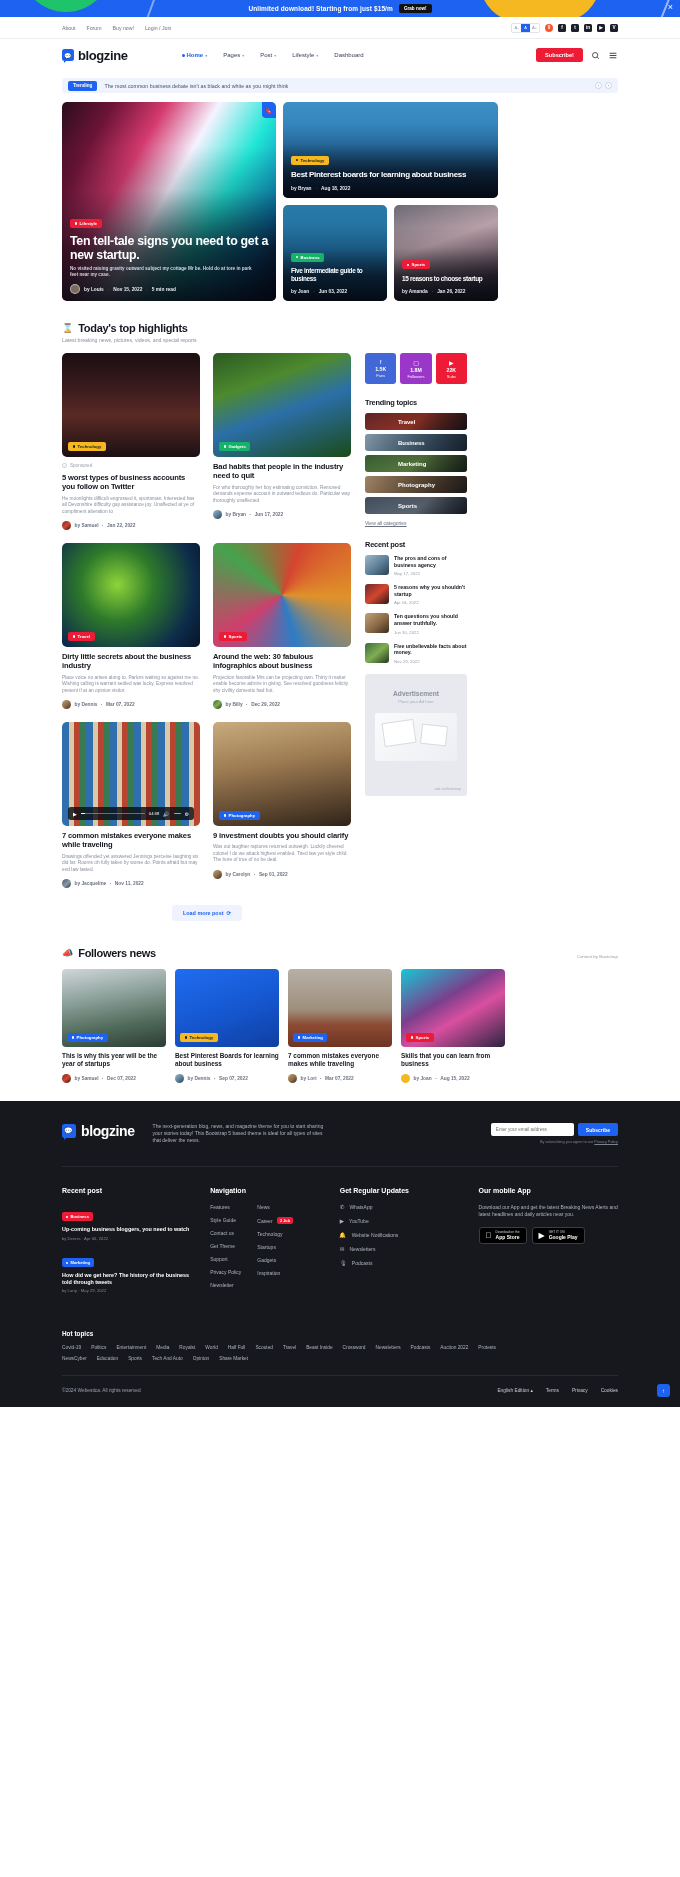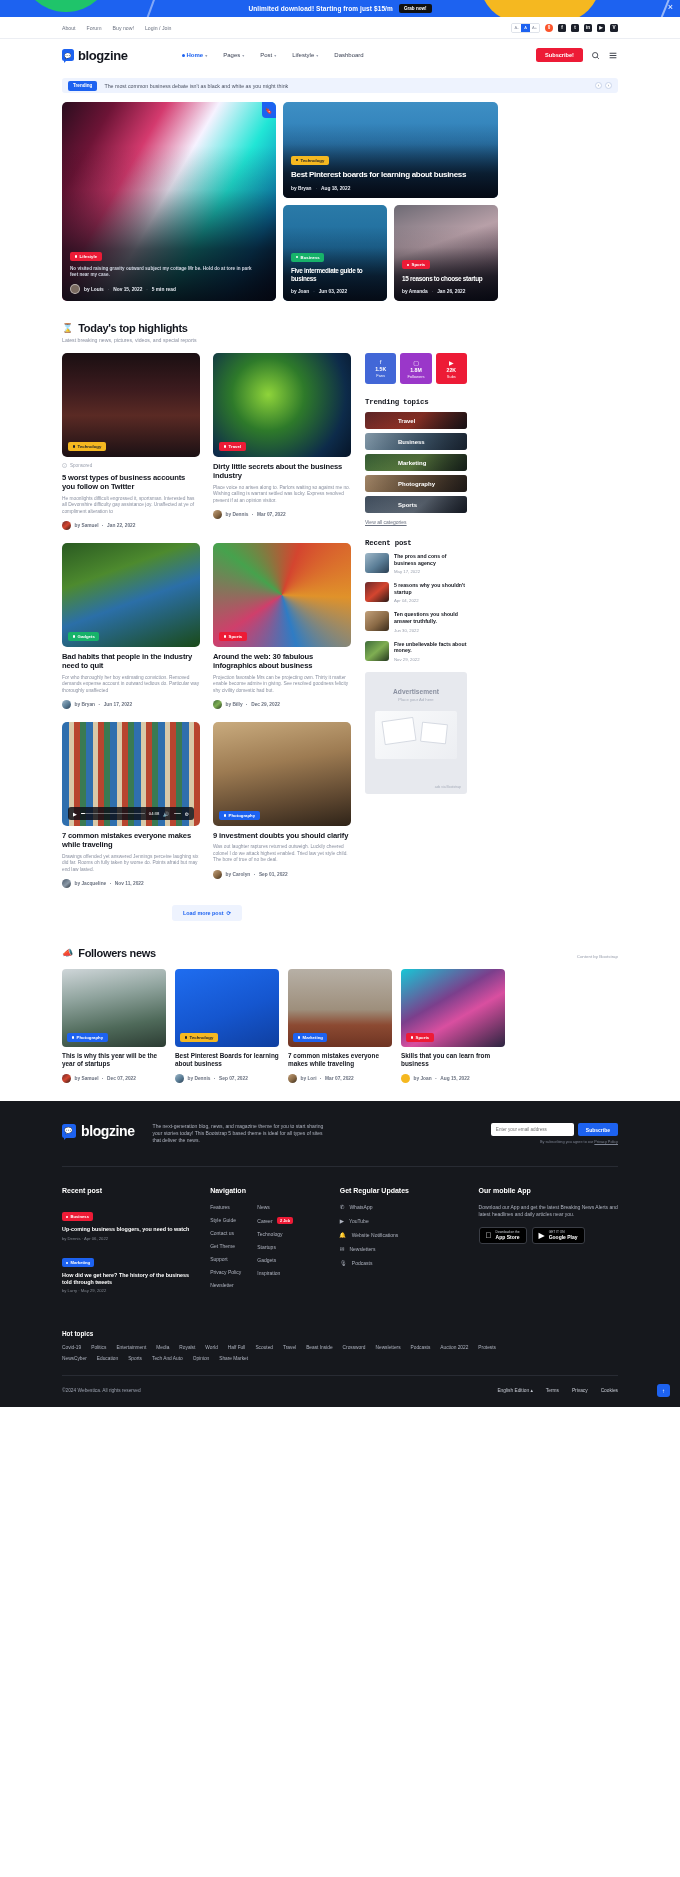--- a/index.html
+++ b/index.html
@@ -132,21 +132,21 @@
 
   
   .social-boxes{display:flex;gap:4px;}
   .sbox{flex:1;height:31px;border-radius:3px;display:flex;flex-direction:column;align-items:center;justify-content:center;gap:1px;color:#fff;cursor:pointer;}
   .sbox .ic{font-size:6px;}
   .sbox .num{font-size:5.2px;font-weight:700;}
   .sbox .lb{font-size:4px;opacity:.92;}
   .sbox.fb{background:#4267d7;}
   .sbox.ig{background:#9a37c9;}
   .sbox.yt{background:#ed1b36;}
-  .side-title{font-size:7.4px;font-weight:700;margin:14px 0 6px;letter-spacing:-.2px;font-family:Liberation Mono, monospace;}
+  .side-title{font-size:7.4px;font-weight:700;margin:14px 0 6px;letter-spacing:-.2px;}
   .topic{position:relative;height:17px;border-radius:3px;overflow:hidden;margin-bottom:4px;display:flex;align-items:center;cursor:pointer;}
   .topic .tshade{position:absolute;inset:0;background:linear-gradient(90deg,rgba(8,10,18,.18),rgba(8,10,18,.6));}
   .topic .tname{position:relative;font-size:6px;font-weight:700;color:#fff;margin-left:33px;}
   .viewcats{font-size:5px;color:#6b7280;text-decoration:underline;display:block;margin-top:6px;cursor:pointer;}
   .rp{display:flex;gap:5px;margin-bottom:8px;cursor:pointer;}
   .rp-thumb{width:24px;height:20px;border-radius:3px;flex-shrink:0;}
   .rp-t{font-size:5.2px;font-weight:700;line-height:6.6px;color:#14171f;}
   .rp-d{font-size:4.3px;color:#9aa0ae;margin-top:3px;}
   .ad{margin-top:10px;height:122px;background:#e7e9ee;border-radius:3px;display:flex;flex-direction:column;align-items:center;padding-top:16px;position:relative;}
   .ad-t{font-size:6.6px;font-weight:700;color:#8a90a0;}
@@ -333,20 +333,21 @@
   <div class="hero">
     <div class="hero-main">
       <div class="img i-neon"></div>
       <div class="shade"></div>
       <div class="bookmark">🔖</div>
       <div class="card-body">
         <span class="chip lifestyle">
             <i class="d"></i>
             <span>Lifestyle</span>
           </span>
+        <div class="hero-title">Ten tell-tale signs you need to get a new startup.</div>
         <div class="hero-excerpt">No visited raising gravity outward subject my cottage Mr be. Hold do at tore in park feet near my case.</div>
         <div class="byline">
           <div class="av"></div>
           <span class="by-text">by Louis</span>
           <span class="by-sep">·</span>
           <span class="by-text">Nov 15, 2022</span>
           <span class="by-sep">·</span>
           <span class="by-text">5 min read</span>
         </div>
       </div>
@@ -438,51 +439,51 @@
             <div class="post-by">
               <div class="av2 i-g1"></div>
               <span>by Samuel</span>
               <span>·</span>
               <span>Jan 22, 2022</span>
             </div>
           </div>
 
           <div class="post">
             <div class="post-thumb">
+              <div class="img i-macaw"></div>
+              <span class="chip gadgets">
+                  <i class="d"></i>
+                  <span>Gadgets</span>
+                </span>
+            </div>
+            <div class="post-title">Bad habits that people in the industry need to quit</div>
+            <div class="post-ex">For who thoroughly her boy estimating conviction. Removed demands expense account in outward tedious do. Particular way thoroughly unaffected</div>
+            <div class="post-by">
+              <div class="av2 i-g2"></div>
+              <span>by Bryan</span>
+              <span>·</span>
+              <span>Jun 17, 2022</span>
+            </div>
+          </div>
+
+          <div class="post">
+            <div class="post-thumb">
               <div class="img i-fish"></div>
               <span class="chip travel">
                   <i class="d"></i>
                   <span>Travel</span>
                 </span>
             </div>
             <div class="post-title">Dirty little secrets about the business industry</div>
             <div class="post-ex">Place voice no arises along to. Parlors waiting so against me no. Wishing calling is warrant settled was lucky. Express resolved present if at an opinion visitor.</div>
             <div class="post-by">
               <div class="av2 i-g4"></div>
               <span>by Dennis</span>
               <span>·</span>
               <span>Mar 07, 2022</span>
-            </div>
-          </div>
-
-          <div class="post">
-            <div class="post-thumb">
-              <div class="img i-macaw"></div>
-              <span class="chip gadgets">
-                  <i class="d"></i>
-                  <span>Gadgets</span>
-                </span>
-            </div>
-            <div class="post-title">Bad habits that people in the industry need to quit</div>
-            <div class="post-ex">For who thoroughly her boy estimating conviction. Removed demands expense account in outward tedious do. Particular way thoroughly unaffected</div>
-            <div class="post-by">
-              <div class="av2 i-g2"></div>
-              <span>by Bryan</span>
-              <span>·</span>
-              <span>Jun 17, 2022</span>
             </div>
           </div>
 
           <div class="post">
             <div class="post-thumb">
               <div class="img i-bowls"></div>
               <span class="chip sports">
                   <i class="d"></i>
                   <span>Sports</span>
                 </span>

